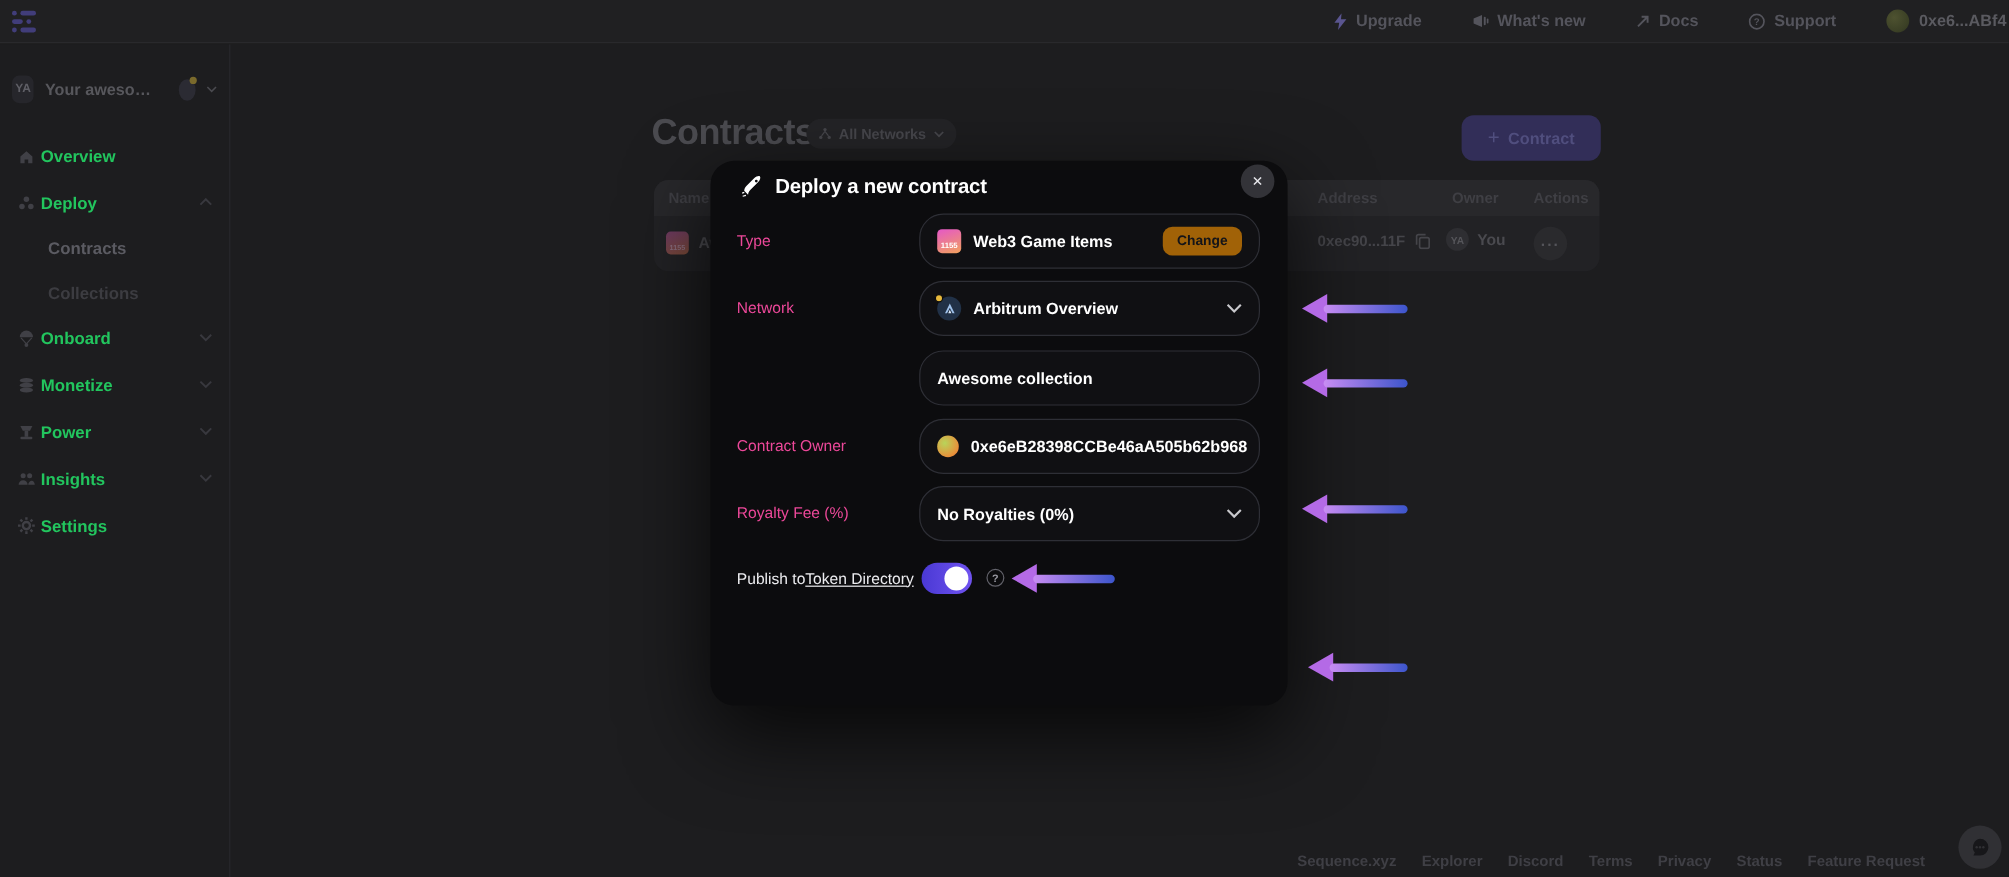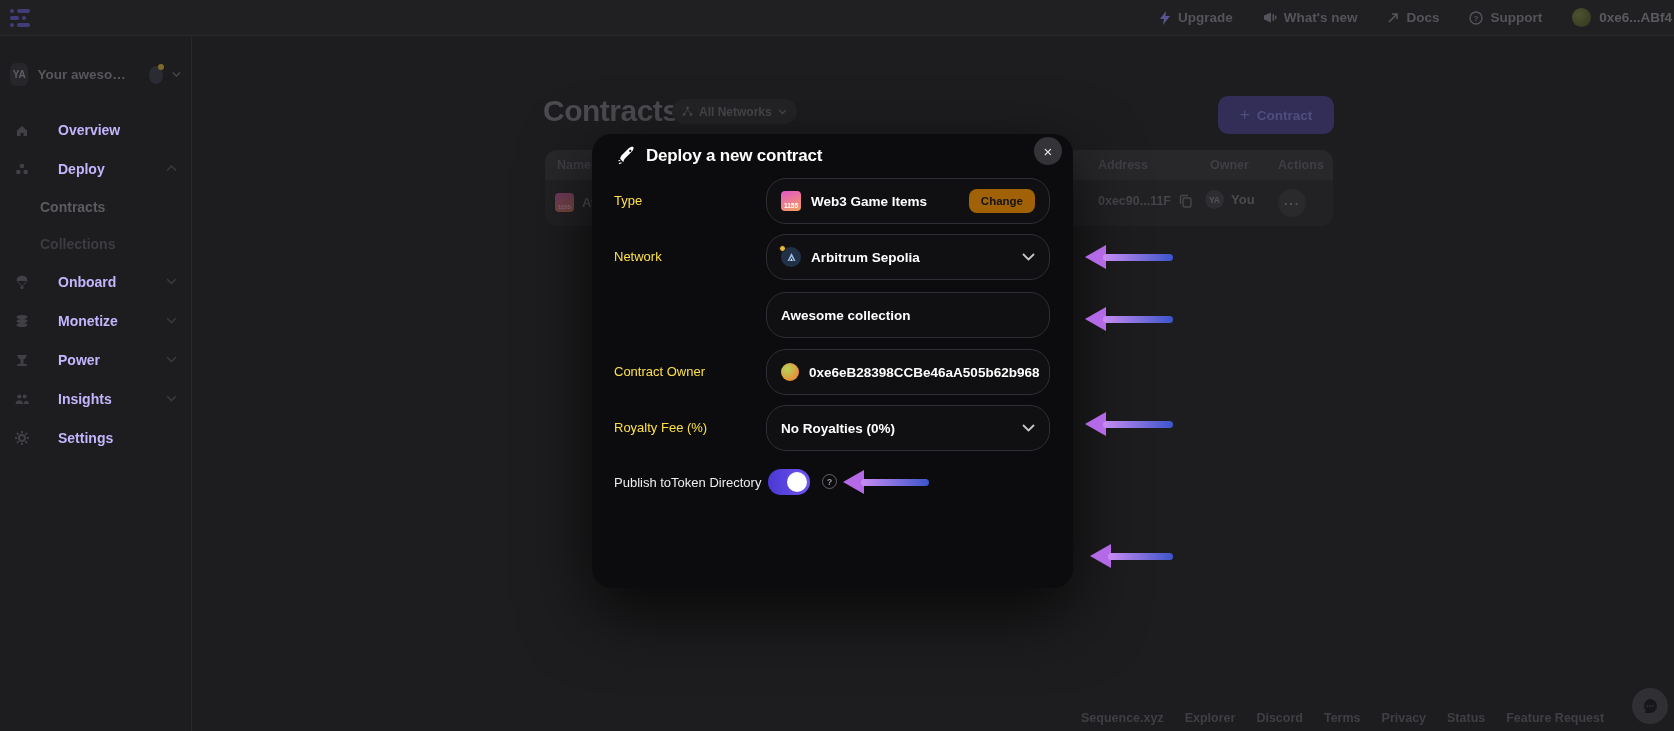--- a/index.html
+++ b/index.html
@@ -7,38 +7,38 @@
   body { font-family:"Liberation Sans", sans-serif; background:#1d1d1f; color:#ccc; }
   .screen { position:relative; width:1674px; height:731px; overflow:hidden; }
 
   
   .topbar { position:absolute; top:0; left:0; width:1674px; height:36px;
     background:#202022; border-bottom:1px solid #29292c; display:flex; align-items:center; z-index:1; }
   .logo { margin-left:10px; display:flex; flex-direction:column; gap:3px; }
   .logo .lrow { display:flex; align-items:center; gap:3px; }
   .logo .ldot { width:4px; height:4px; border-radius:2px; background:#413d7a; }
   .logo .lbar { height:4px; border-radius:2px; background:#413d7a; }
-  .topnav { margin-left:auto; display:flex; align-items:center; gap:30px; padding-right:2px; }
+  .topnav { margin-left:auto; display:flex; align-items:center; gap:42px; padding-right:2px; }
   .topitem { display:flex; align-items:center; gap:7px; font-size:13.5px; font-weight:bold; color:#54545c; cursor:pointer; }
   .topitem svg { display:block; }
   .wallet { display:flex; align-items:center; gap:8px; font-size:13.5px; font-weight:bold; color:#5a5a60; }
   .wallet-avatar { width:19px; height:19px; border-radius:50%;
     background:radial-gradient(circle at 35% 35%, #4e5230, #3a3f25 70%, #2c3120); }
 
   .sidebar { position:absolute; top:37px; left:0; width:192px; height:694px;
     background:#1d1d1f; border-right:1px solid #29292c; z-index:1; }
   .project { display:flex; align-items:center; gap:9px; padding:26px 10px 18px 10px; cursor:pointer; }
   .proj-avatar { width:23px; height:23px; border-radius:6px; background:#26262b; color:#5f5f66;
     font-size:10px; font-weight:bold; display:flex; align-items:center; justify-content:center; }
   .proj-name { font-size:13.5px; font-weight:bold; color:#57575c; white-space:nowrap; }
   .proj-net { position:relative; width:18px; height:18px; border-radius:50%; background:#2b2b33; margin-left:14px; }
   .proj-net .dot { position:absolute; top:-2px; right:-1px; width:6px; height:6px; border-radius:3px; background:#7a6a2c; }
   .nav { padding:6px 8px; }
-  .nav-item { display:flex; align-items:center; gap:28px; height:39px; padding:0 6px;
-    font-size:14px; font-weight:bold; color:#c4b5fd; cursor:pointer; border-radius:8px; }
+  .nav-item { display:flex; align-items:center; gap:4px; height:39px; padding:0 6px;
+    font-size:14px; font-weight:bold; color:#22c55e; cursor:pointer; border-radius:8px; }
   .nav-item .chev { margin-left:auto; color:#38383e; }
   .nav-item svg { color:#404046; }
   .nav-sub { padding-left:32px; height:37px; display:flex; align-items:center;
     font-size:14px; font-weight:bold; color:#3c3c41; cursor:pointer; }
   .nav-sub.active { color:#5b5b62; }
 
   .content { position:absolute; top:37px; left:193px; width:1481px; height:694px; z-index:1; }
   .page-title { position:absolute; left:350px; top:57px; font-size:30px; font-weight:bold; color:#4b4b50; letter-spacing:-0.5px; }
   .net-pill { position:absolute; left:479px; top:62px; height:25px; padding:0 10px; display:flex; align-items:center; gap:6px;
     background:#242427; border-radius:13px; font-size:12px; font-weight:bold; color:#47474c; cursor:pointer; }
@@ -74,42 +74,42 @@
     background:#303034; display:flex; align-items:center; justify-content:center; cursor:pointer; z-index:2; }
 
   
   .modal { position:absolute; left:592px; top:134px; width:481px; height:454px; z-index:40;
     background:#0c0c0e; border-radius:20px; box-shadow:0 24px 70px rgba(0,0,0,0.75); color:#f0f0f3; }
   .modal-header { position:absolute; left:26px; top:12px; display:flex; align-items:flex-start; gap:10px; }
   .modal-title { font-size:17px; font-weight:bold; color:#fff; letter-spacing:-0.2px; }
   .modal-close { position:absolute; right:11px; top:3px; width:28px; height:28px; border-radius:50%;
     background:#333338; color:#e8e8ec; font-size:15px; display:flex; align-items:center; justify-content:center;
     cursor:pointer; border:none; }
-  .mrow-label { position:absolute; left:22px; width:145px; font-size:13px; font-weight:500; color:#fde047; line-height:46px; }
+  .mrow-label { position:absolute; left:22px; width:145px; font-size:13px; font-weight:500; color:#ec4899; line-height:46px; }
   .mfield { position:absolute; left:174px; width:284px; height:46px; border-radius:20px;
     background:#101013; border:1px solid #2e2f36; display:flex; align-items:center; gap:10px;
     padding:0 14px; font-size:13.5px; font-weight:bold; color:#fff; overflow:hidden; white-space:nowrap; }
   .mfield.select { cursor:pointer; }
   .mfield .chev { margin-left:auto; color:#c8c8cc; flex:0 0 auto; }
   .change-btn { margin-left:auto; flex:0 0 auto; background:#a16207; color:#141418; border:none;
     font-size:11.5px; font-weight:bold; padding:6px 12px; border-radius:8px; cursor:pointer;
     font-family:"Liberation Sans", sans-serif; }
   .type-icon { width:20px; height:20px; border-radius:4px; flex:0 0 auto;
     background:linear-gradient(160deg,#e557c8,#f2a15c); color:#fff;
     font-size:6.5px; font-weight:bold; display:flex; align-items:flex-end; justify-content:center; padding-bottom:2px; }
   .arb-icon { position:relative; width:20px; height:20px; flex:0 0 auto; }
   .arb-circle { width:20px; height:20px; border-radius:50%; background:#213147;
     display:flex; align-items:center; justify-content:center; }
   .arb-dot { position:absolute; top:-2px; left:-2px; width:7px; height:7px; border-radius:4px;
     background:#e8b93c; border:1px solid #0c0c0e; }
   .owner-avatar { width:18px; height:18px; border-radius:50%; flex:0 0 auto;
     background:radial-gradient(circle at 35% 35%, #b8d45a, #e8903a 70%, #d4703a); }
   .publish-row { position:absolute; left:22px; top:335px; height:26px; display:flex; align-items:center; }
   .publish-text { font-size:13px; font-weight:500; color:#ededf0; }
-  .publish-link { color:#ededf0; cursor:pointer; }
+  .publish-link { text-decoration:underline; color:#ededf0; cursor:pointer; }
   .toggle { position:absolute; left:176px; top:335px; width:42px; height:26px; border-radius:13px;
     background:linear-gradient(90deg,#4a39d4,#7053f0); cursor:pointer; border:none; }
   .toggle .knob { position:absolute; top:3px; right:3px; width:20px; height:20px; border-radius:50%; background:#fff; }
   .help-circle { position:absolute; left:230px; top:340px; width:15px; height:15px; border-radius:50%;
     border:1.3px solid #63636b; color:#9a9aa2; font-size:9px; font-weight:bold;
     display:flex; align-items:center; justify-content:center; }
   .modal-footer { position:absolute; left:0; top:394px; width:481px; height:60px; border-top:1px solid #202025; }
   .deploy-btn { position:absolute; left:280px; top:13px; width:178px; height:34px; border-radius:10px;
     background:linear-gradient(180deg,#7e5cf6,#5a2ae0); color:#fff; border:none; cursor:pointer;
     font-size:13.5px; font-weight:bold; font-family:"Liberation Sans", sans-serif;
@@ -366,21 +366,21 @@
     <div class="mfield select" style="top:100px">
       <span class="arb-icon">
         <span class="arb-circle">
             <svg width="11" height="11" viewBox="0 0 11 11">
               <path d="M5.5 1 9.5 9H7.8L5.5 4.4 3.2 9H1.5z" fill="#9fc1ea"></path>
               <path d="M5.5 6.2 6.8 9H4.2z" fill="#e0ecfa"></path>
             </svg>
           </span>
         <span class="arb-dot"></span>
       </span>
-      <span>Arbitrum Sepolia</span>
+      <span>Arbitrum Overview</span>
       <svg class="chev" width="13" height="8" viewBox="0 0 13 8">
           <polyline points="1,1 6.5,6.5 12,1" stroke="currentColor" stroke-width="1.8" fill="none"></polyline>
         </svg>
     </div>
 
     <div class="mfield" style="top:158px">
       <span>Awesome collection</span>
     </div>
 
     <span class="mrow-label" style="top:215px">Contract Owner</span>

